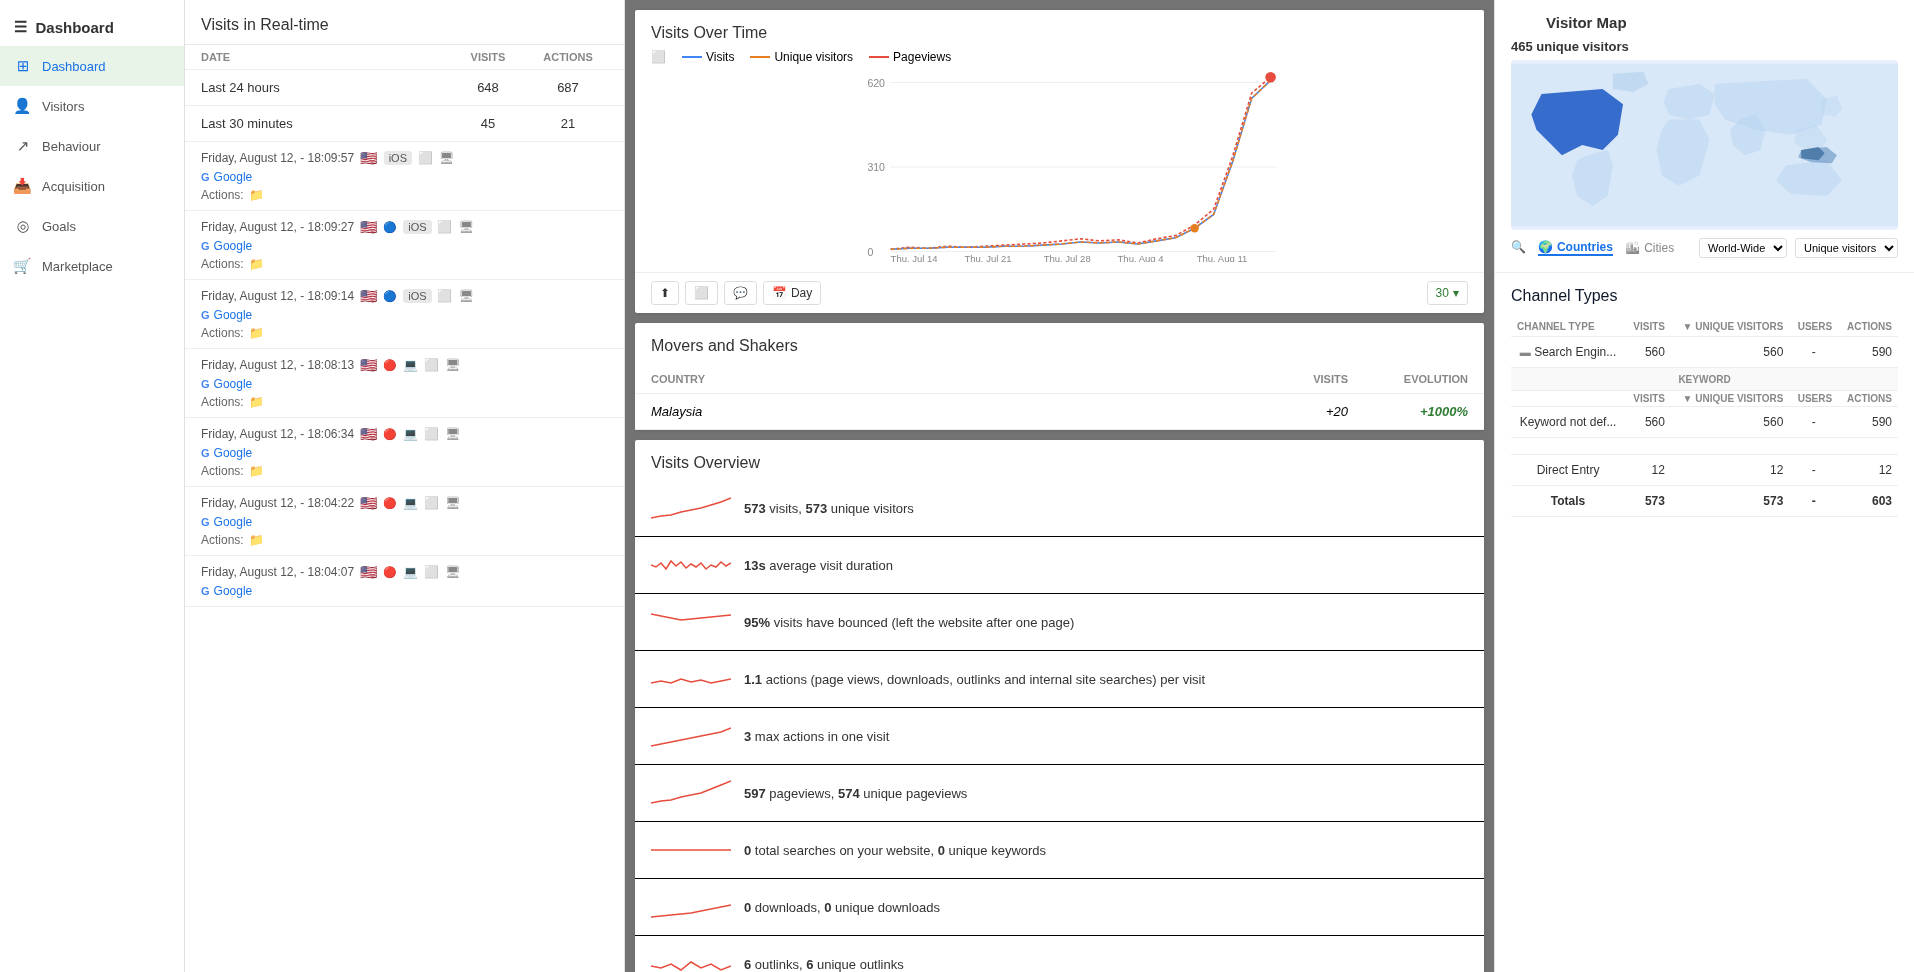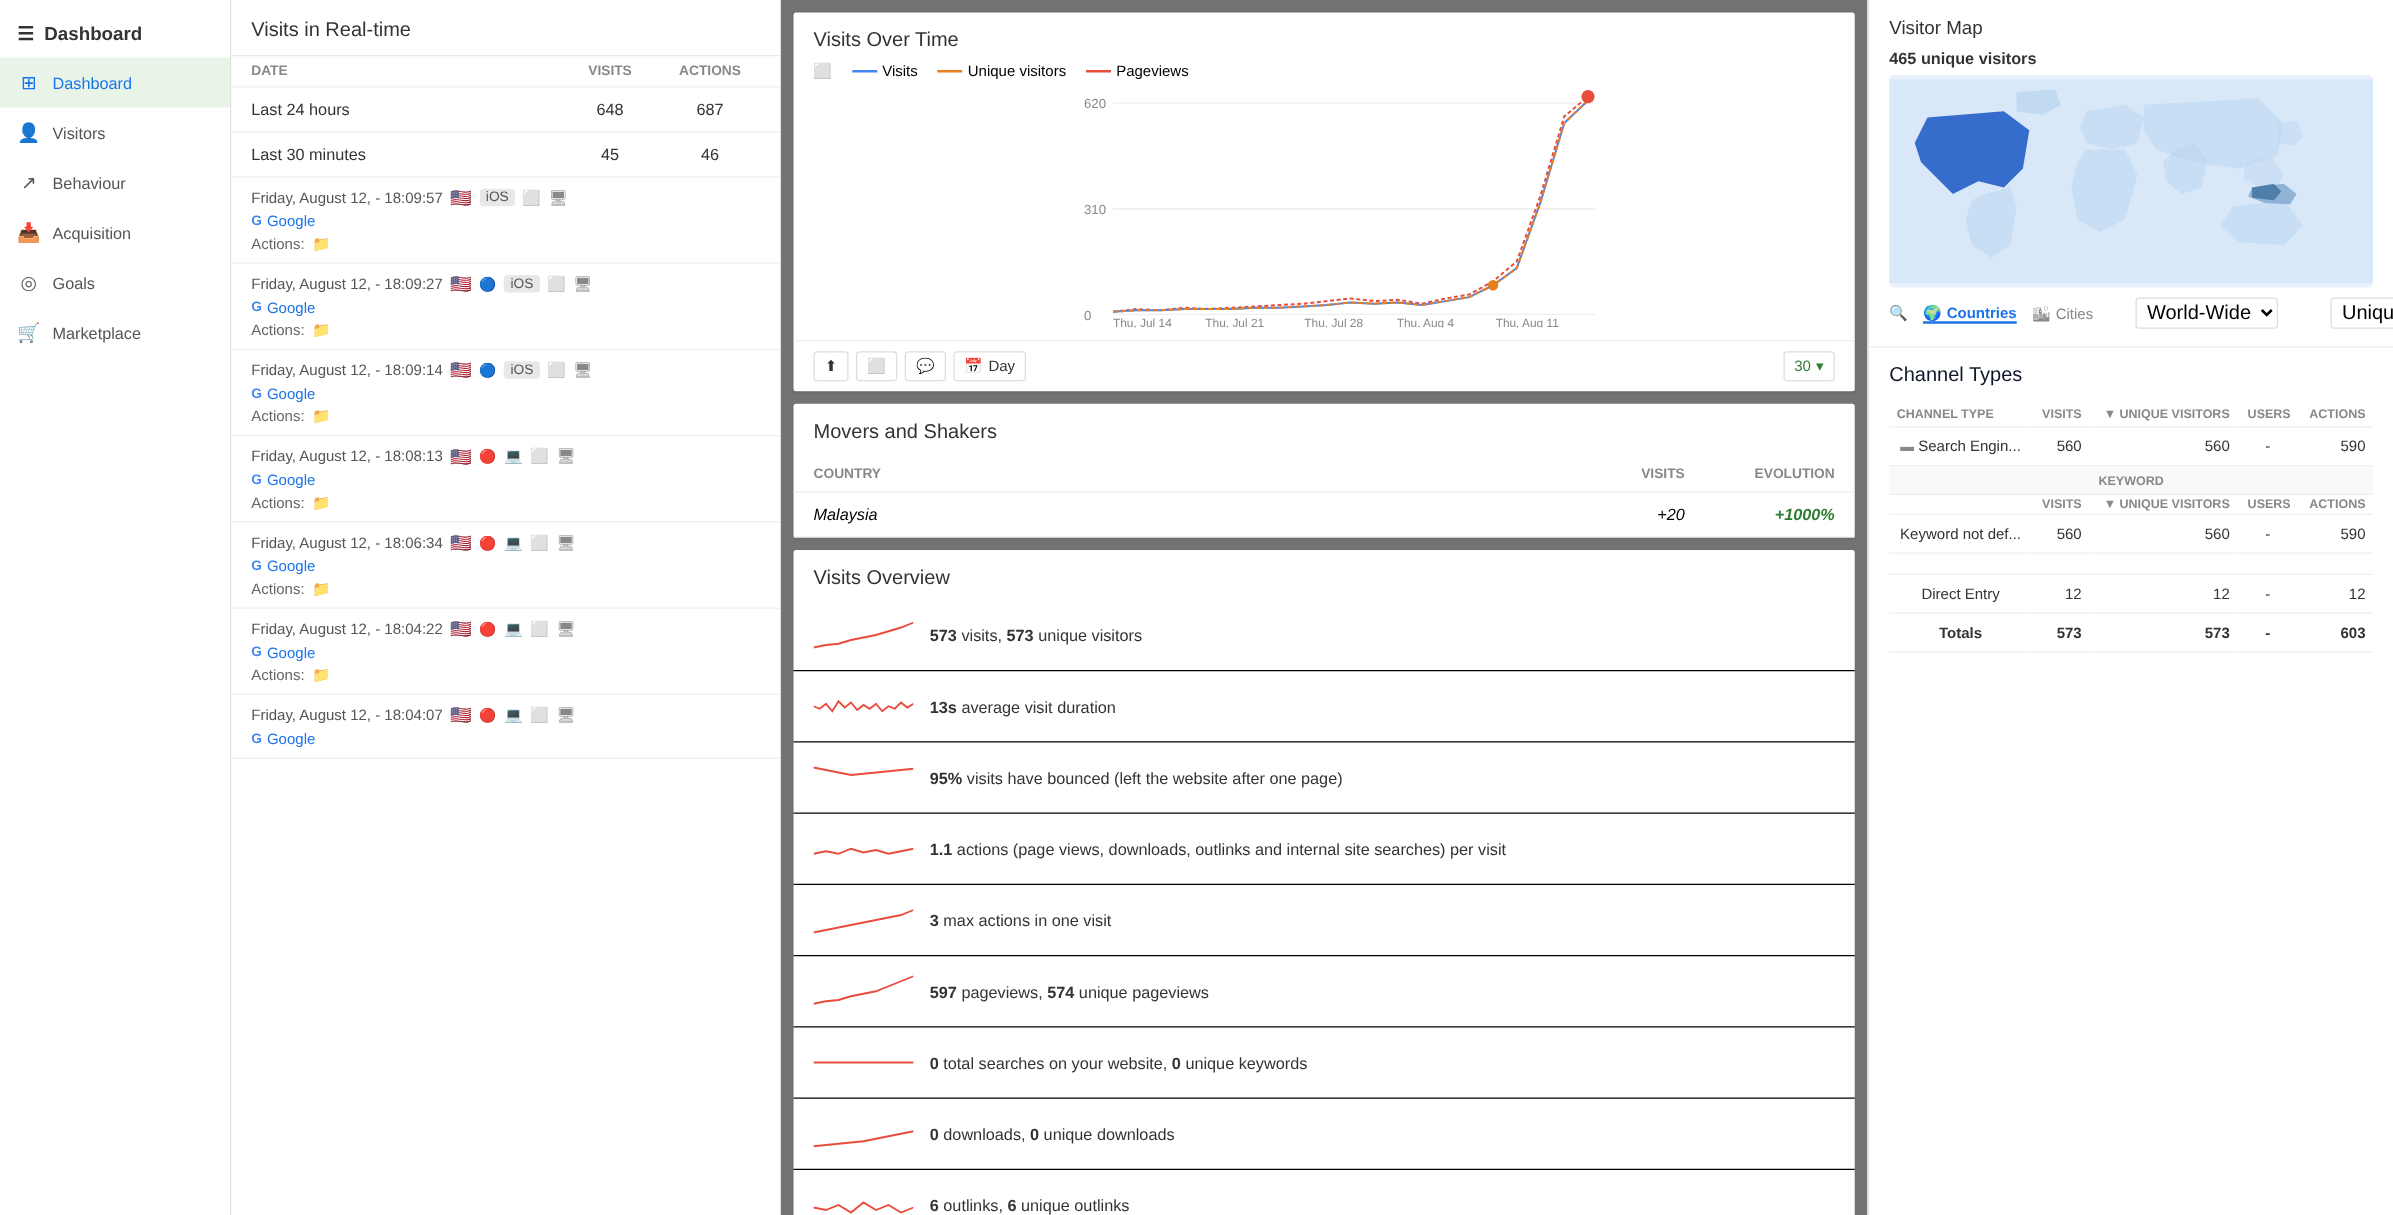--- a/index.html
+++ b/index.html
@@ -58,32 +58,32 @@
     
     .overview-item { display: flex; align-items: center; gap: 13px; padding: 10px 16px; border-bottom: 1px solid #000000; }
     .spark { width: 80px; height: 36px; }
     .overview-text { font-size: 13px; color: #333; }
     .overview-text strong { font-weight: bold; }
 
     
     .panel-right { width: 420px; background: #fff; border-left: 1px solid #e0e0e0; overflow-y: auto; flex-shrink: 0; }
 
     .visitor-map-section { padding: 14px 16px; border-bottom: 1px solid #eee; }
-    .visitor-map-section h3 { font-size: 15px; font-weight: normal; color: #333; margin-bottom: 8px; }
+    .visitor-map-section h3 { font-size: 15px; font-weight: bold; color: #333; margin-bottom: 8px; margin-left: 35px; }
     .unique-visitors-label { font-size: 13px; font-weight: bold; color: #333; margin-bottom: 6px; }
 
     .map-container { width: 100%; height: 170px; background: #e8f0fe; border-radius: 4px; position: relative; overflow: hidden; }
     .map-svg { width: 100%; height: 100%; }
 
     .map-controls { display: flex; align-items: center; justify-content: space-between; margin-top: 8px; }
     .map-tabs { display: flex; gap: 12px; font-size: 12px; }
     .map-tab { color: #1a73e8; cursor: pointer; display: flex; align-items: center; gap: 4px; }
     .map-tab.active { font-weight: bold; border-bottom: 2px solid #1a73e8; }
     .map-filters { display: flex; gap: 8px; }
-    .map-select { font-size: 16px; border: 1px solid #ddd; border-radius: 3px; padding: 2px 4px; background: #fff; cursor: pointer; margin-left: 34px; }
+    .map-select { font-size: 11px; border: 1px solid #ddd; border-radius: 3px; padding: 2px 4px; background: #fff; cursor: pointer; }
 
     
     .channel-section { padding: 14px 16px; }
     .channel-section h3 { font-size: 16px; font-weight: normal; color: #0f172a; margin-bottom: 12px; }
     .channel-table { width: 100%; font-size: 12px; border-collapse: collapse; }
     .channel-table th { text-align: left; color: #888; font-weight: bold; text-transform: uppercase; font-size: 10px; padding: 4px 6px; border-bottom: 1px solid #eee; }
     .channel-table td { padding: 8px 6px; color: #333; border-bottom: 1px solid #eee; text-align: center; }
     .channel-table .num { text-align: right; }
     .channel-expand { color: #888; font-size: 11px; cursor: pointer; }
     .totals-row { font-weight: bold; }
@@ -138,21 +138,21 @@
       <span style="text-align:center">ACTIONS</span>
     </div>
     <div class="rt-summary-row">
       <span>Last 24 hours</span>
       <span class="val">648</span>
       <span class="val">687</span>
     </div>
     <div class="rt-summary-row">
       <span>Last 30 minutes</span>
       <span class="val">45</span>
-      <span class="val">46</span>
+      <span class="val">21</span>
     </div>
 
     <div class="rt-visit">
       <div class="rt-visit-header">
         <span>Friday, August 12, - 18:09:57</span>
         <span class="flag">🇺🇸</span>
         <span class="badge">iOS</span>
         <span class="icon-small">⬜</span>
         <span class="icon-small">🖥</span>
       </div>

